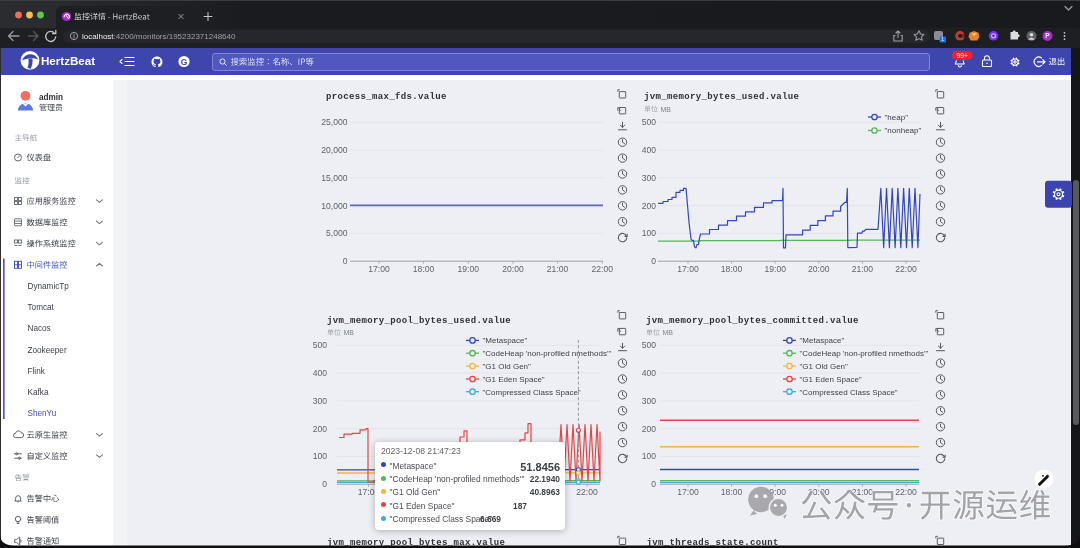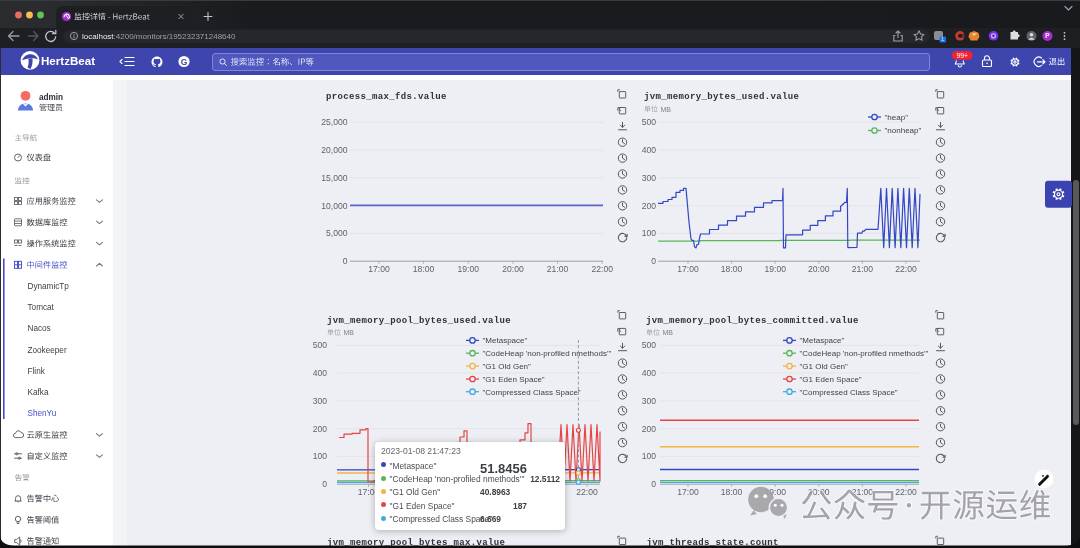--- a/index.html
+++ b/index.html
@@ -469,28 +469,28 @@
       </g>
       <circle cx="1044" cy="479" r="9.5" fill="#fff"></circle>
       <g transform="translate(1044,479.5)">
         <path d="M-4.4 4.8L3.2 -2.8" stroke="#111" stroke-width="3" stroke-linecap="round"></path>
         <path d="M3.8 -5.4l.5 1.5 1.5.5-1.5.5-.5 1.5-.5-1.5-1.5-.5 1.5-.5z" fill="#1a1a1a"></path>
         <path d="M-1 -4.5v1.8M-1.9 -3.6h1.8" stroke="#1a1a1a" stroke-width="0.9"></path>
       </g>
       <path d="M0,548 L1080,548 L1080,534 Q1080,545.3 1066,545.6 L14,545.6 Q0,545.3 0,534 Z" fill="#0e0e10"></path>
     </svg>
     <div class="abs" style="left:375.3px;top:441.9px;width:190px;height:88.5px;background:#fff;border-radius:4px;box-shadow:0 1px 7px rgba(0,0,0,0.28);z-index:5"></div>
-    <div class="abs" style="left:381px;top:445.8px;font-size:8.6px;color:#666;z-index:6">2023-01-08 21:47:23</div>
+    <div class="abs" style="left:381px;top:445.8px;font-size:8.6px;color:#666;z-index:6">2023-12-08 21:47:23</div>
     <div class="abs" style="left:381px;top:462.4px;width:5px;height:5px;border-radius:50%;background:#3347c4;z-index:6"></div>
     <div class="abs" style="left:389.5px;top:460.7px;font-size:8.4px;color:#4a4d52;z-index:6">"Metaspace"</div>
-    <div class="abs" style="left:480px;top:460.7px;width:80px;text-align:left;font-size:13px;font-weight:bold;color:#3b3e43;z-index:6">51.8456</div>
+    <div class="abs" style="left:480px;top:460.7px;width:80px;text-align:right;font-size:11px;font-weight:bold;color:#3b3e43;z-index:6">51.8456</div>
     <div class="abs" style="left:381px;top:475.7px;width:5px;height:5px;border-radius:50%;background:#58b55c;z-index:6"></div>
     <div class="abs" style="left:389.5px;top:474.0px;font-size:8.4px;color:#4a4d52;z-index:6">"CodeHeap 'non-profiled nmethods'"</div>
-    <div class="abs" style="left:480px;top:474.0px;width:80px;text-align:right;font-size:8.4px;font-weight:bold;color:#3b3e43;z-index:6">12.5112</div>
+    <div class="abs" style="left:480px;top:474.0px;width:80px;text-align:right;font-size:8.4px;font-weight:bold;color:#3b3e43;z-index:6">22.1940</div>
     <div class="abs" style="left:381px;top:489.0px;width:5px;height:5px;border-radius:50%;background:#f4b43e;z-index:6"></div>
     <div class="abs" style="left:389.5px;top:487.3px;font-size:8.4px;color:#4a4d52;z-index:6">"G1 Old Gen"</div>
-    <div class="abs" style="left:480px;top:487.3px;width:80px;font-size:8.4px;font-weight:bold;color:#3b3e43;z-index:6">40.8963</div>
+    <div class="abs" style="left:480px;top:487.3px;width:80px;text-align:right;font-size:8.4px;font-weight:bold;color:#3b3e43;z-index:6">40.8963</div>
     <div class="abs" style="left:381px;top:502.3px;width:5px;height:5px;border-radius:50%;background:#e64545;z-index:6"></div>
     <div class="abs" style="left:389.5px;top:500.6px;font-size:8.4px;color:#4a4d52;z-index:6">"G1 Eden Space"</div>
     <div class="abs" style="left:480px;top:500.6px;width:80px;text-align:center;font-size:8.4px;font-weight:bold;color:#3b3e43;z-index:6">187</div>
     <div class="abs" style="left:381px;top:515.6px;width:5px;height:5px;border-radius:50%;background:#45a8de;z-index:6"></div>
     <div class="abs" style="left:389.5px;top:513.9px;font-size:8.4px;color:#4a4d52;z-index:6">"Compressed Class Space"</div>
     <div class="abs" style="left:480px;top:513.9px;width:80px;text-align:left;font-size:8.4px;font-weight:bold;color:#3b3e43;z-index:6">6.669</div>
   </div>
 </body></html>

